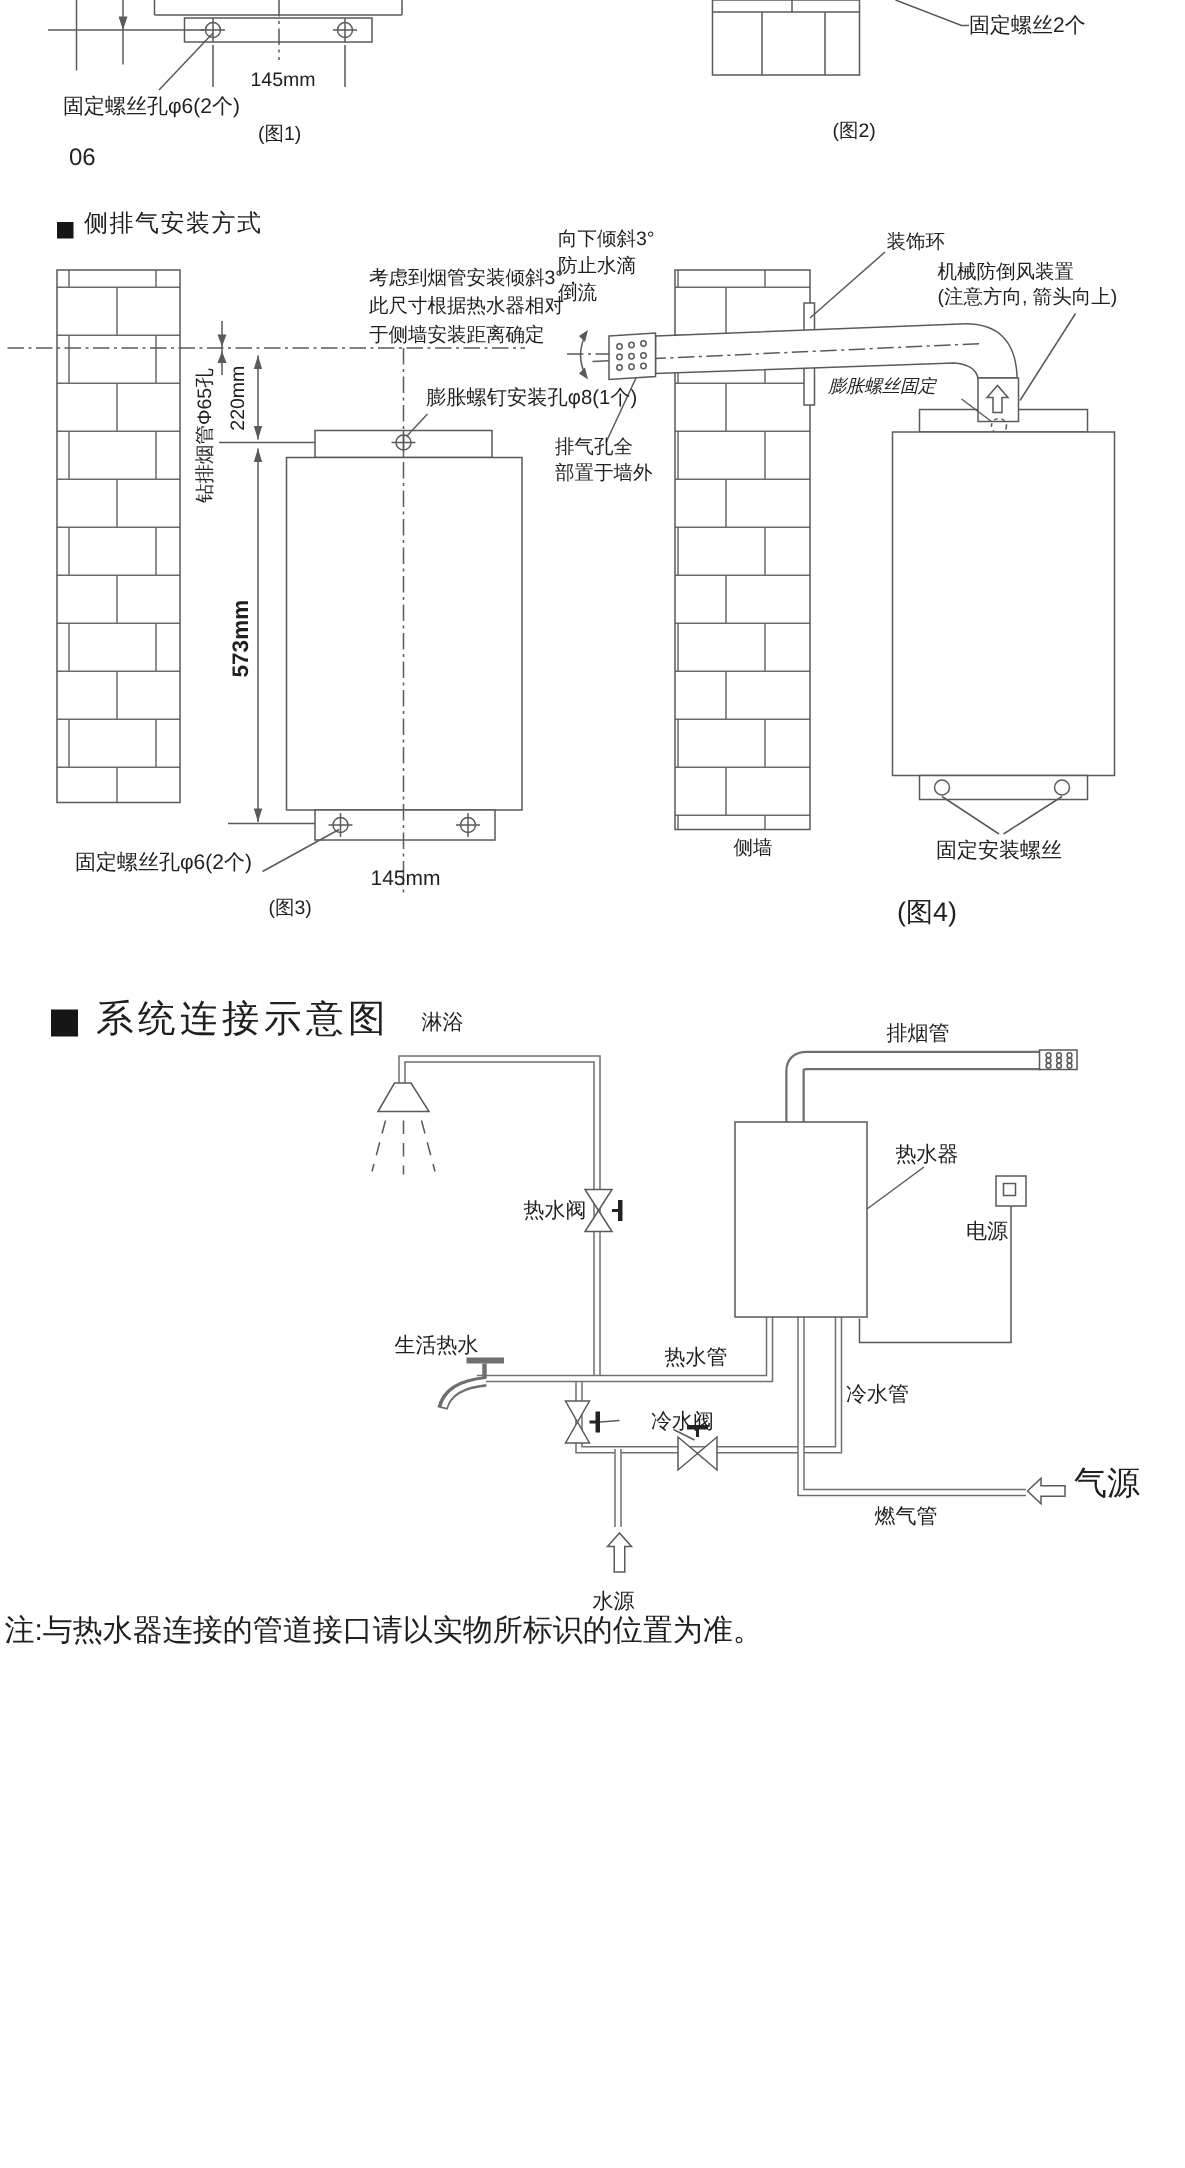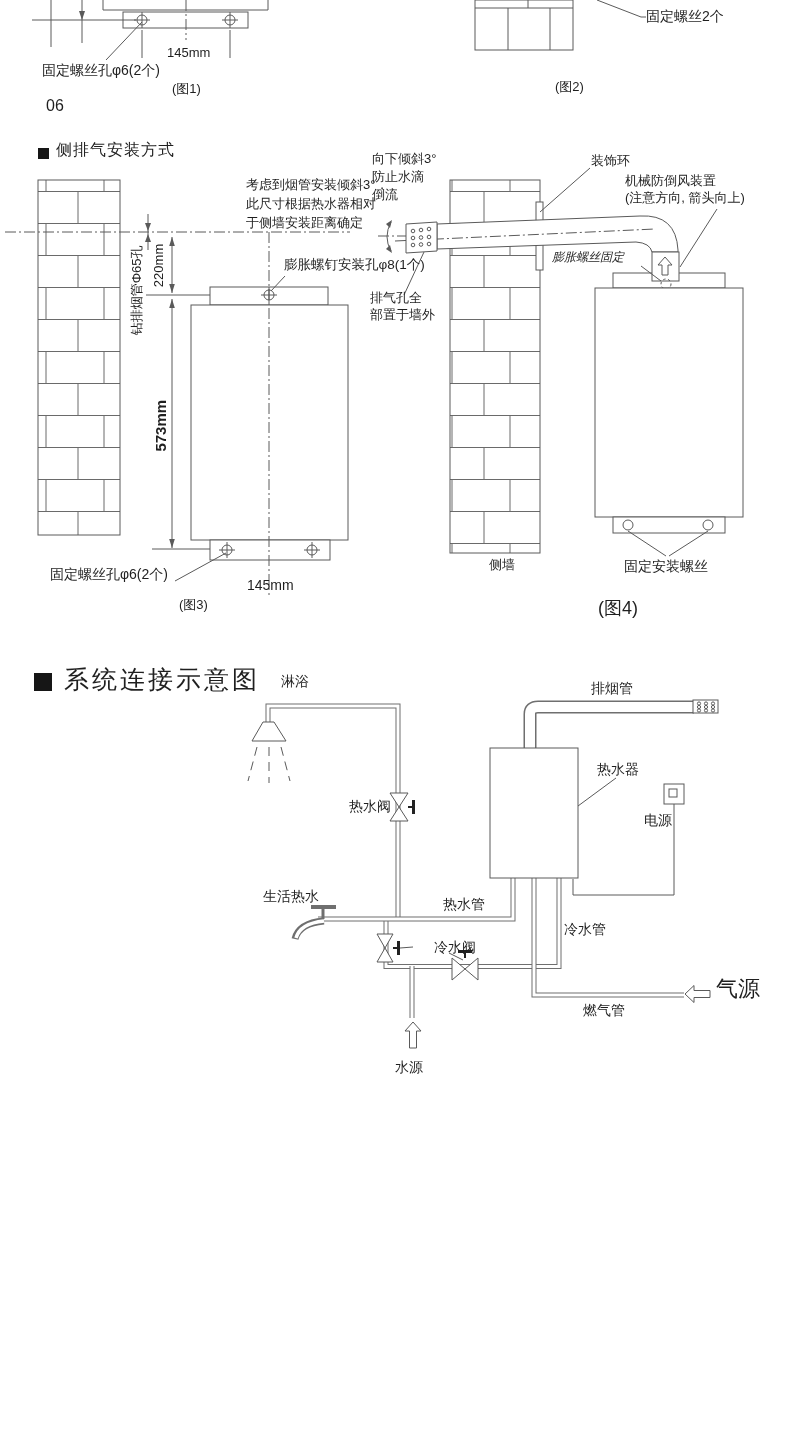--- a/index.html
+++ b/index.html
@@ -249,13 +249,14 @@
   <div class="lbl" style="left:644px;top:811px;font-size:14px;">电源</div>
   <div class="lbl" style="left:349px;top:797px;font-size:14px;">热水阀</div>
   <div class="lbl" style="left:263px;top:887px;font-size:14px;">生活热水</div>
   <div class="lbl" style="left:443px;top:895px;font-size:14px;">热水管</div>
   <div class="lbl" style="left:434px;top:938px;font-size:14px;">冷水阀</div>
   <div class="lbl" style="left:564px;top:920px;font-size:14px;">冷水管</div>
   <div class="lbl" style="left:583px;top:1001px;font-size:14px;">燃气管</div>
   <div class="lbl" style="left:716px;top:975px;font-size:22px;">气源</div>
   <div class="lbl" style="left:395px;top:1058px;font-size:14px;">水源</div>
 
+  <div class="lbl" style="left:3px;top:1074px;font-size:20px;">注:与热水器连接的管道接口请以实物所标识的位置为准。</div>
 </div>
 
 </body></html>

